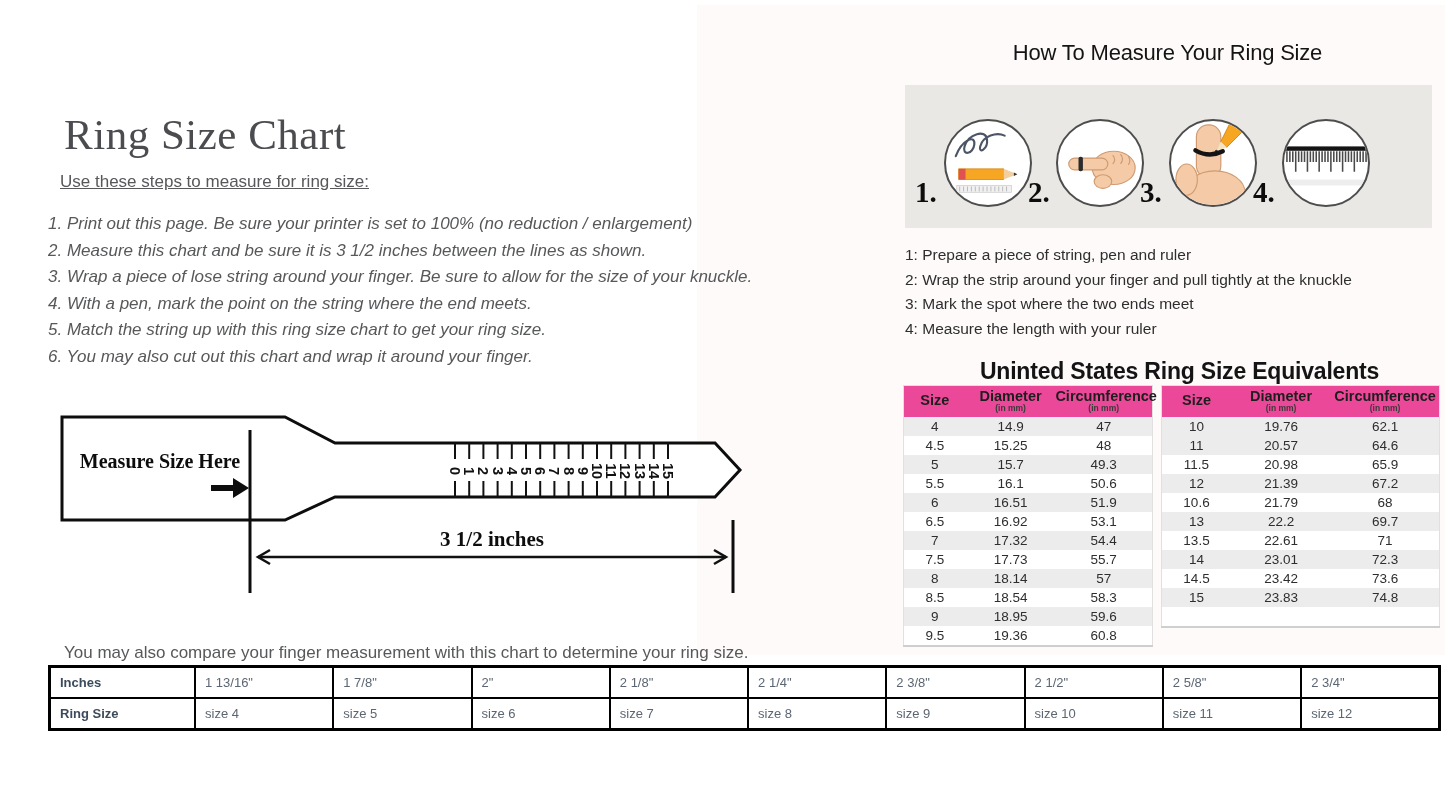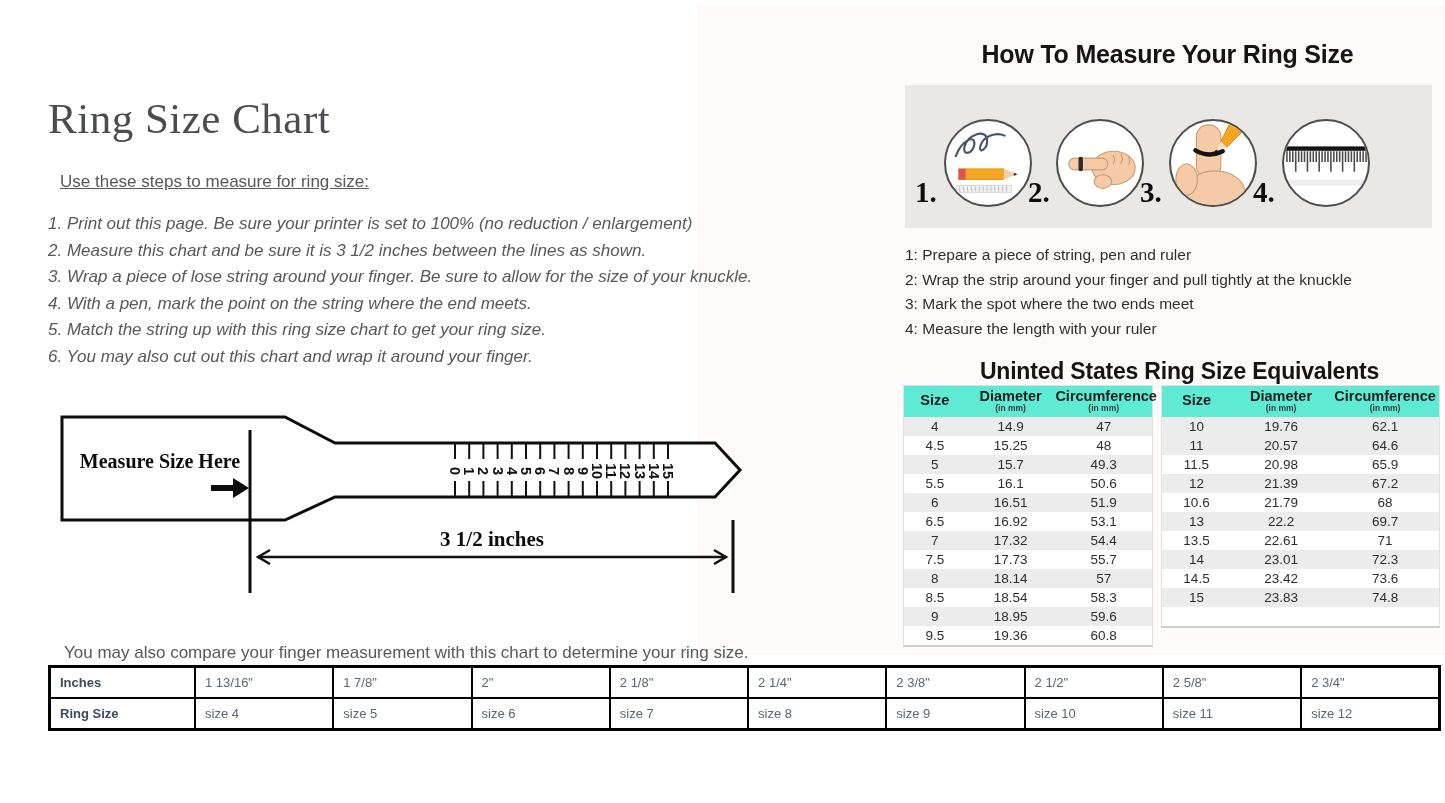--- a/index.html
+++ b/index.html
@@ -1,21 +1,21 @@
 <!DOCTYPE html>
 <html><head>
 <meta charset="utf-8">
 <style>
   html,body{margin:0;padding:0;background:#fff;}
   .page{position:relative;width:1445px;height:803px;background:#ffffff;overflow:hidden;
         font-family:"Liberation Sans",sans-serif;}
   .right-tint{position:absolute;left:697px;top:5px;width:748px;height:650px;background:#fefafa;}
 
   
-  .title{position:absolute;left:48px;top:94px;margin:0;font-family:"Liberation Serif",serif;
+  .title{position:absolute;left:48px;top:94px;margin:16px;font-family:"Liberation Serif",serif;
          font-weight:400;font-size:43px;color:#4b4c4f;letter-spacing:0.5px;}
   .intro{position:absolute;left:48px;top:160px;margin:12px;font-size:17px;color:#57585a;text-decoration:underline;}
   .steps-left{position:absolute;left:48px;top:211px;font-size:17px;color:#57585a;line-height:26.5px;font-style:italic;}
   .compare-note{position:absolute;left:48px;top:627px;margin:16px;font-size:17px;color:#57585a;}
 
   
   #ruler{position:absolute;left:48px;top:415px;}
   #ruler .outline{fill:#fff;stroke:#0d0d0d;stroke-width:3;}
   #ruler .vline{stroke:#0d0d0d;stroke-width:3;}
   #ruler .dim{stroke:#111;stroke-width:2.5;fill:none;}
@@ -28,37 +28,37 @@
   
   #conv{position:absolute;left:48px;top:665px;width:1393px;border-collapse:collapse;
         table-layout:fixed;background:#fff;border:3px solid #000;}
   #conv th,#conv td{border:2.5px solid #000;height:29px;padding:0 0 0 9px;text-align:left;
         font-size:13px;vertical-align:middle;}
   #conv th{width:134px;font-weight:bold;color:#3c4b5c;}
   #conv td{color:#5c6672;}
 
   
   .howto-title{position:absolute;left:900px;top:40px;width:535px;margin:0;text-align:center;
-        font-size:25px;font-weight:700;color:#141414;letter-spacing:-0.2px;}
+        font-size:22px;font-weight:400;color:#141414;letter-spacing:-0.2px;}
   .panel{position:absolute;left:905px;top:85px;width:527px;height:143px;background:#e9e8e5;}
   .circle{position:absolute;top:119px;width:88px;height:88px;border:2.5px solid #4d4d4d;
         border-radius:50%;background:#fff;overflow:hidden;box-sizing:border-box;}
   .circle svg{width:100%;height:100%;display:block;}
   .circ-num{position:absolute;top:176px;font-family:"Liberation Serif",serif;font-weight:bold;
         font-size:29px;color:#0d0d0d;}
   .steps-right{position:absolute;left:905px;top:243px;font-size:15.5px;color:#2e2e2e;line-height:24.5px;}
   .equiv-title{position:absolute;left:900px;top:346px;width:535px;margin:12px;text-align:center;
         font-size:23px;font-weight:700;color:#141414;letter-spacing:-0.2px;}
 
   
   table.size{position:absolute;top:385px;border-collapse:collapse;table-layout:fixed;background:#fff;
         border:1px solid #e0e0e0;border-bottom:2px solid #cfcfcf;}
   #size-left{left:903px;width:250px;}
   #size-right{left:1161px;width:279px;}
-  .size thead th{background:#5eead4;font-weight:bold;font-size:14.5px;color:#1d1d1d;
+  .size thead th{background:#ec4899;font-weight:bold;font-size:14.5px;color:#1d1d1d;
         padding:3px 0 4px 0;line-height:1.05;text-align:center;}
   .size thead .unit{display:block;font-size:8.5px;font-weight:bold;color:#3a3a3a;}
   .size td{height:19px;padding:0;font-size:13.5px;color:#2e2e2e;text-align:center;line-height:19px;}
   .size tr.alt td{background:#ececec;}
   .size tr.empty td{background:#fff;height:19px;}
   .size .c-size{width:25%;}.size .c-dia{width:36%;}.size .c-cir{width:39%;}
 </style>
 </head>
 <body>
 

